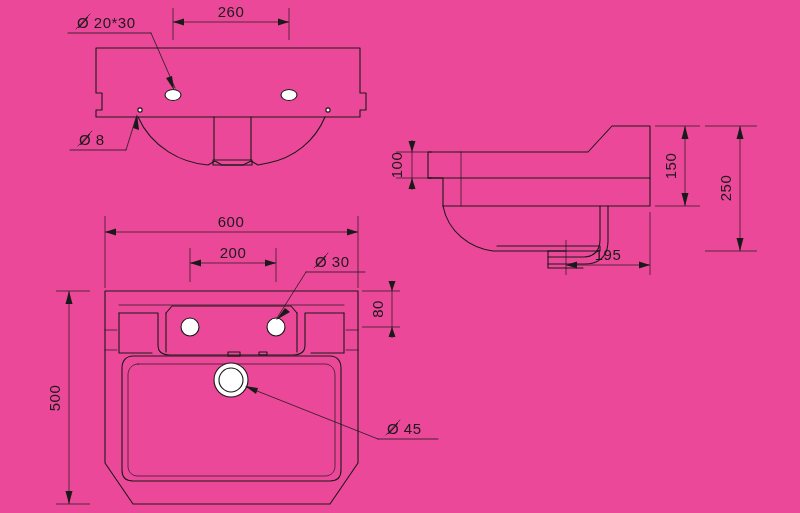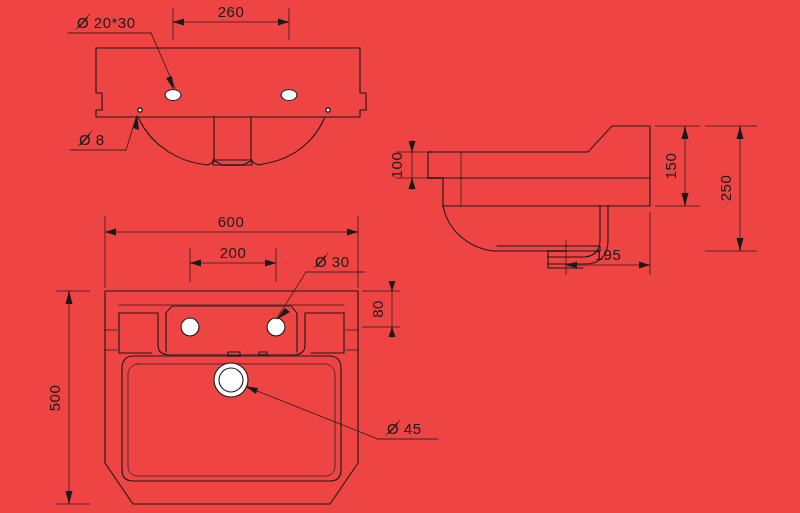--- a/index.html
+++ b/index.html
@@ -7,21 +7,21 @@
     padding: 0;
     background: #ffffff;
   }
   body {
     font-family: "Liberation Sans", sans-serif;
   }
   #drawing-root {
     position: relative;
     width: 800px;
     height: 513px;
-    background: #ef4444;
+    background: #ec4899;
     overflow: hidden;
   }
   svg#tech-drawing {
     display: block;
     width: 800px;
     height: 513px;
   }
   .ln {
     fill: none;
     stroke: #1a1a1a;

